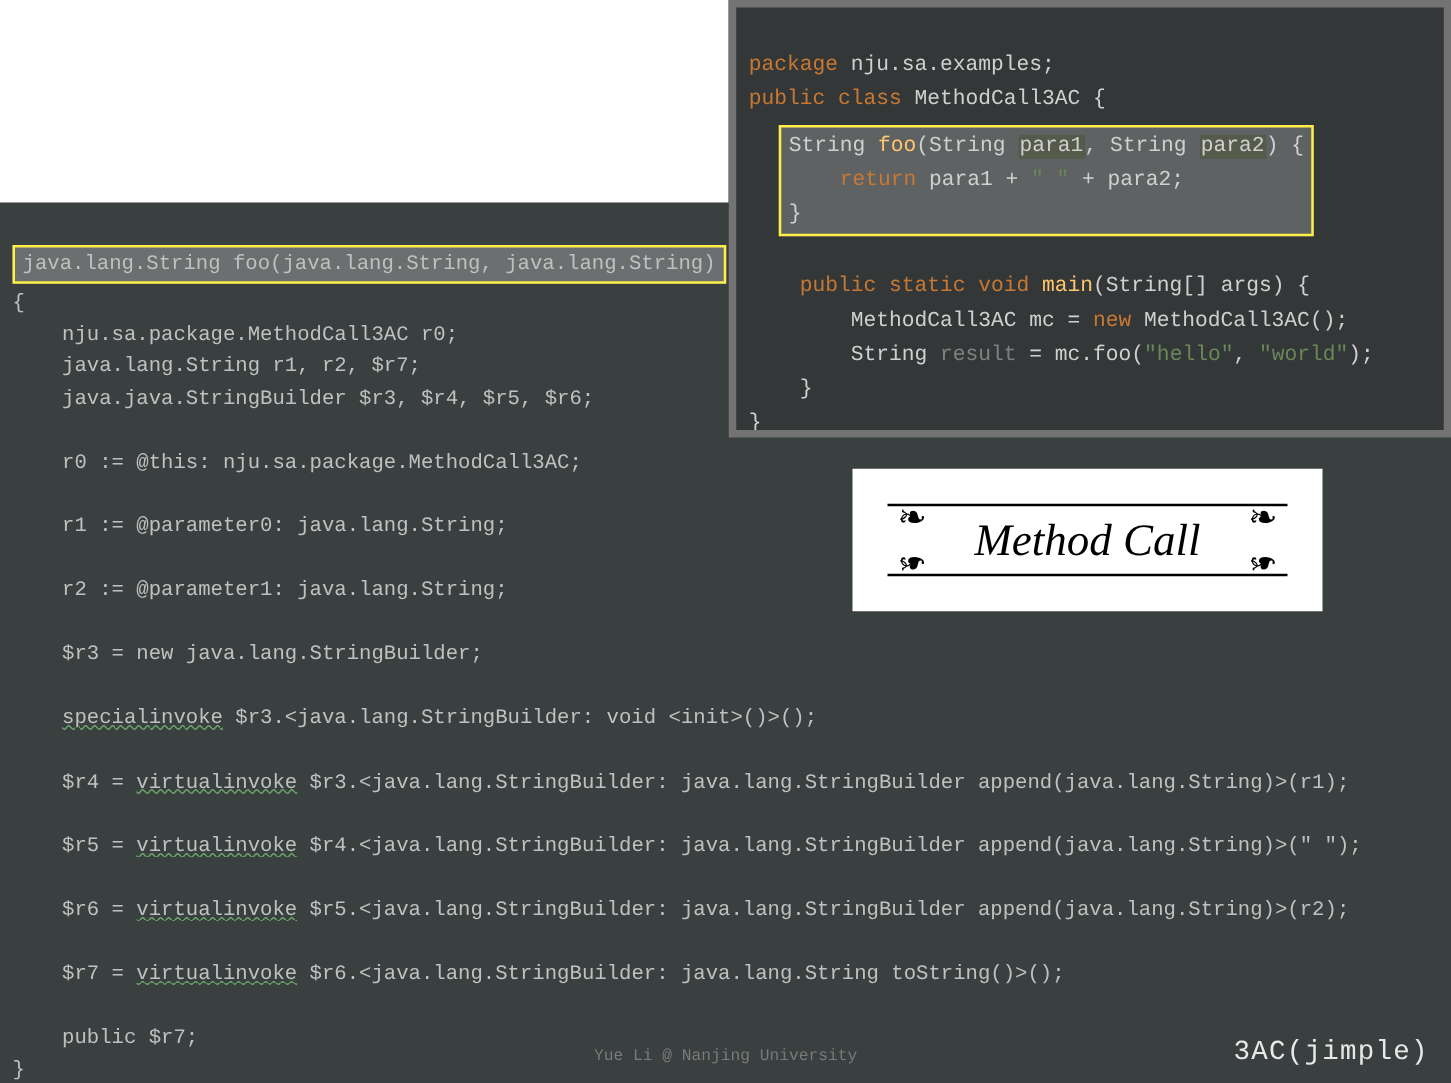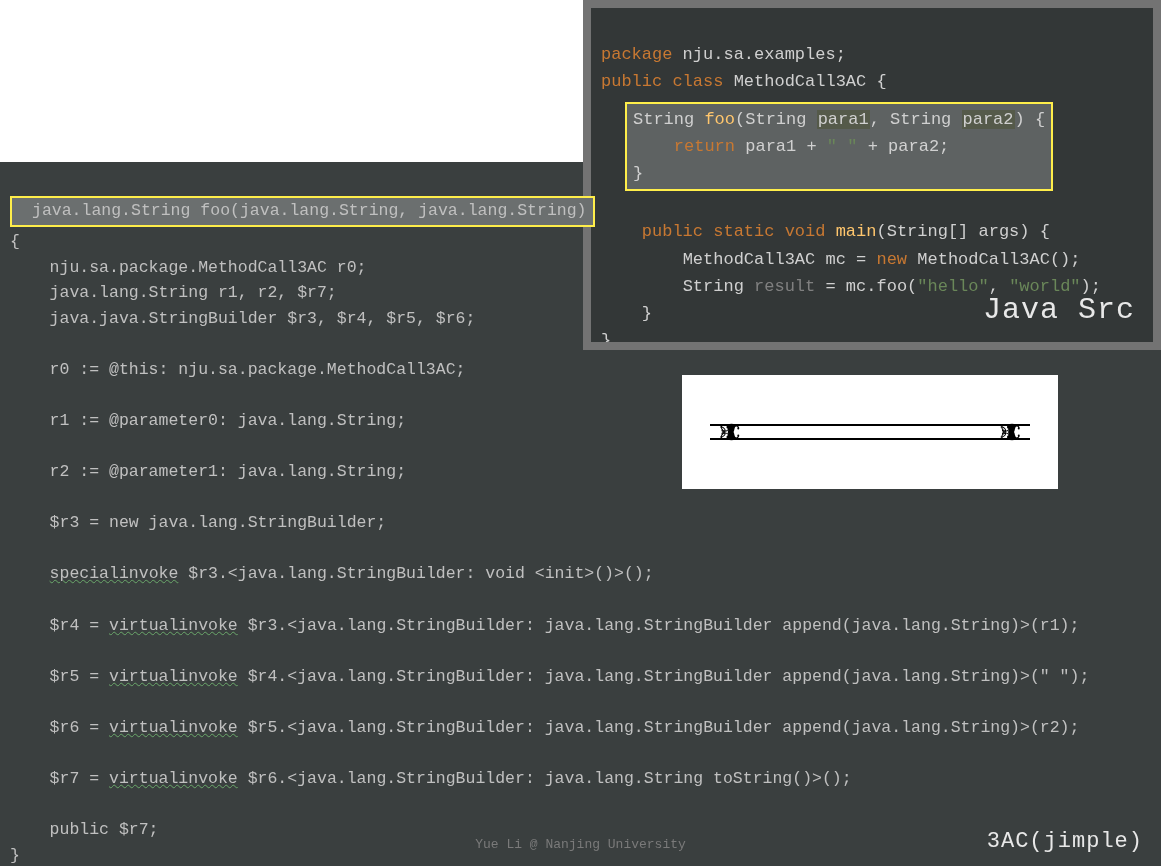--- a/index.html
+++ b/index.html
@@ -24,35 +24,35 @@
     top: 162px; left: 0;
     width: 1161px;
     padding: 8px 10px;
     line-height: 1.55;
     font-size: 16.5px;
     white-space: pre;
   }
   .sig-hl {
     background: #6b6f6f;
     border: 2px solid #ffee4a;
-    padding: 0 6px 2px 20px;
+    padding: 0 6px 2px 6px;
     display: inline-block;
     margin-bottom: 2px;
   }
   .wave {
     text-decoration: underline wavy #6aa76a;
     text-decoration-thickness: 1px;
     text-align: center;
   }
   .java-panel {
     position: absolute;
     top: 0; right: 0;
     width: 578px; height: 350px;
     background: #333737;
-    border: 8px solid #737373;
+    border: 6px solid #737373;
     padding: 6px 10px;
     line-height: 1.6;
     font-size: 17px;
     white-space: pre;
     overflow: hidden;
   }
   .foo-hl {
     background: #5e6262;
     border: 2px solid #ffee4a;
     display: inline-block;
@@ -135,27 +135,27 @@
 <span class="kw-orange">public</span> <span class="kw-orange">class</span><span class="kw-white"> MethodCall3AC {</span>
 <div class="foo-hl"><span class="kw-white">String </span><span class="kw-yellow">foo</span><span class="kw-white">(String </span><span class="param-sel">para1</span><span class="kw-white">, String </span><span class="param-sel">para2</span><span class="kw-white">) {</span>
     <span class="kw-orange">return</span><span class="kw-white"> para1 + </span><span class="kw-green">" "</span><span class="kw-white"> + para2;</span>
 <span class="kw-white">}</span></div>
 
     <span class="kw-orange">public</span> <span class="kw-orange">static</span> <span class="kw-orange">void</span> <span class="kw-yellow">main</span><span class="kw-white">(String[] args) {</span>
         <span class="kw-white">MethodCall3AC mc = </span><span class="kw-orange">new</span><span class="kw-white"> MethodCall3AC();</span>
         <span class="kw-white">String </span><span class="kw-grey">result</span><span class="kw-white"> = mc.foo(</span><span class="kw-green">"hello"</span><span class="kw-white">, </span><span class="kw-green">"world"</span><span class="kw-white">);</span>
     <span class="kw-white">}</span>
 <span class="kw-white">}</span>
-  <div class="java-src-label">Java Src</div>
 </div>
 
 <div class="method-call-card">
   <div class="mc-inner">
     <span class="corner tl">❧</span>
     <span class="corner tr">❧</span>
+    <span>Method Call</span>
     <span class="corner bl">❧</span>
     <span class="corner br">❧</span>
   </div>
 </div>
 
 <div class="jimple-panel">
 <span class="sig-hl">java.lang.String foo(java.lang.String, java.lang.String)</span>
 <span>{</span>
 <span>    nju.sa.package.MethodCall3AC r0;</span>
 <span>    java.lang.String r1, r2, $r7;</span>

